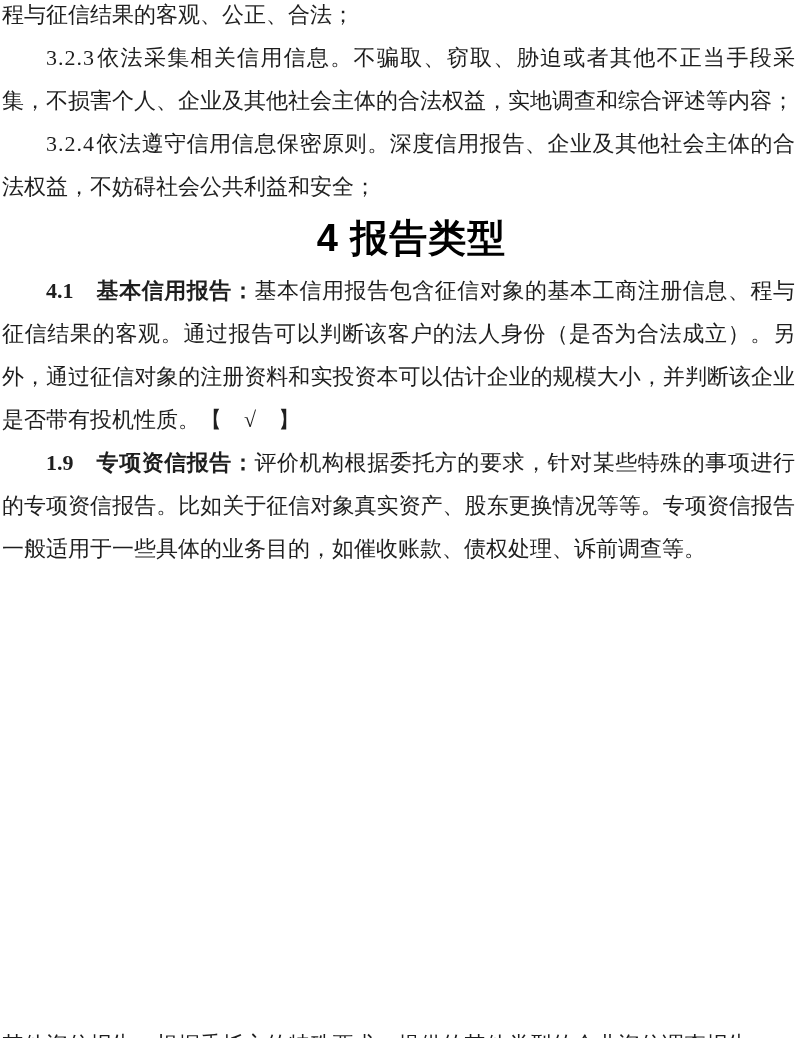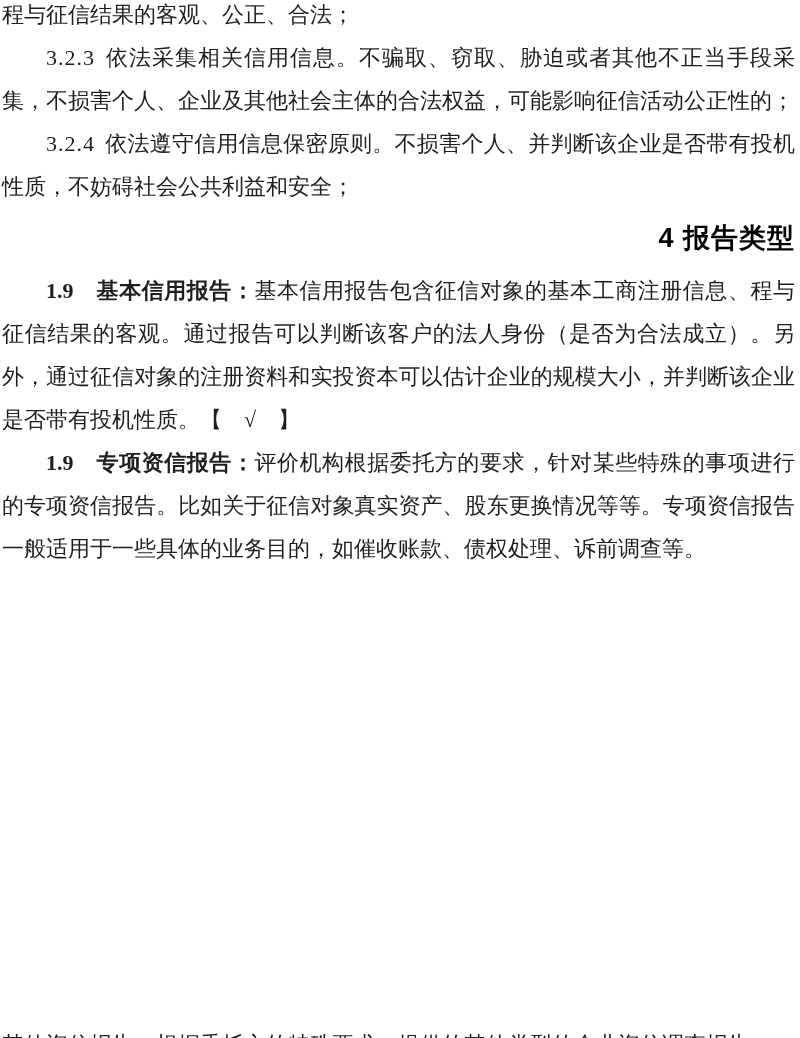--- a/index.html
+++ b/index.html
@@ -28,35 +28,35 @@
     margin-top: -7px;
   }
   .doc p {
     margin: 0;
     text-indent: 2em;
   }
   .doc p.cont {
     text-indent: 0;
   }
   .num {
-    margin-right: 10px;
+    margin-right: 1px;
     letter-spacing: 1px;
   }
   .lead {
     font-weight: bold;
   }
   h2.sec-heading {
     font-family: "Liberation Sans", "DejaVu Sans", sans-serif;
     font-weight: bold;
-    font-size: 27px;
+    font-size: 38px;
     line-height: 32px;
     color: #000000;
     margin: 14px 0 15px 26px;
     text-indent: 0;
-    text-align: right;
+    text-align: center;
     letter-spacing: 1px;
   }
   .clipped-line {
     position: absolute;
     top: 1023px;
     left: 2px;
     right: 5px;
     font-family: "Liberation Serif", "DejaVu Serif", serif;
     font-size: 22px;
     line-height: 43px;
@@ -68,30 +68,30 @@
 </head>
 <body>
 
 <div class="page">
   <div class="doc">
 
     <p class="cont">
       <span>程与征信结果的客观、公正、合法；</span>
     </p>
 
-    <p><span class="num">3.2.3</span><span>依法采集相关信用信息。不骗取、窃取、胁迫或者其他不正当手段采集，不损害个人、企业及其他社会主体的合法权益，可能影响征信活动公正性的；</span></p>
+    <p><span class="num">3.2.3</span><span>依法采集相关信用信息。不骗取、窃取、胁迫或者其他不正当手段采集，不损害个人、企业及其他社会主体的合法权益，实地调查和综合评述等内容；</span></p>
 
-    <p><span class="num">3.2.4</span><span>依法遵守信用信息保密原则。不损害个人、并判断该企业是否带有投机性质，不妨碍社会公共利益和安全；</span></p>
+    <p><span class="num">3.2.4</span><span>依法遵守信用信息保密原则。深度信用报告、企业及其他社会主体的合法权益，不妨碍社会公共利益和安全；</span></p>
 
 
 
 
     <h2 class="sec-heading">4 报告类型</h2>
 
-    <p><span class="lead">1.9　基本信用报告：</span><span>基本信用报告包含征信对象的基本工商注册信息、程与征信结果的客观。通过报告可以判断该客户的法人身份（是否为合法成立）。另外，通过征信对象的注册资料和实投资本可以估计企业的规模大小，并判断该企业是否带有投机性质。</span><span class="bracket">【　√　】</span></p>
+    <p><span class="lead">4.1　基本信用报告：</span><span>基本信用报告包含征信对象的基本工商注册信息、程与征信结果的客观。通过报告可以判断该客户的法人身份（是否为合法成立）。另外，通过征信对象的注册资料和实投资本可以估计企业的规模大小，并判断该企业是否带有投机性质。</span><span class="bracket">【　√　】</span></p>
 
 
 
     <p><span class="lead">1.9　专项资信报告：</span><span>评价机构根据委托方的要求，针对某些特殊的事项进行的专项资信报告。比如关于征信对象真实资产、股东更换情况等等。专项资信报告一般适用于一些具体的业务目的，如催收账款、债权处理、诉前调查等。</span></p>
 
   </div>
 
   <div class="clipped-line">其他资信报告：根据委托方的特殊要求，提供的其他类型的企业资信调查报告</div>
 </div>
 

